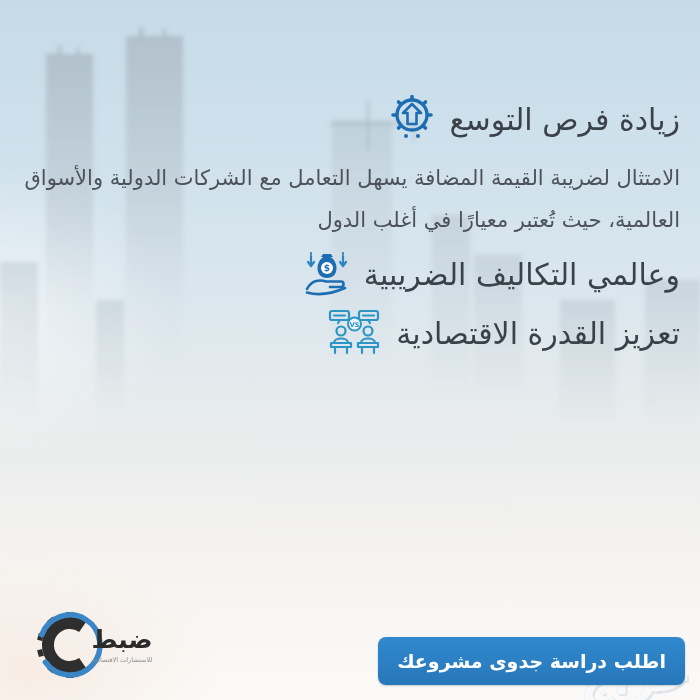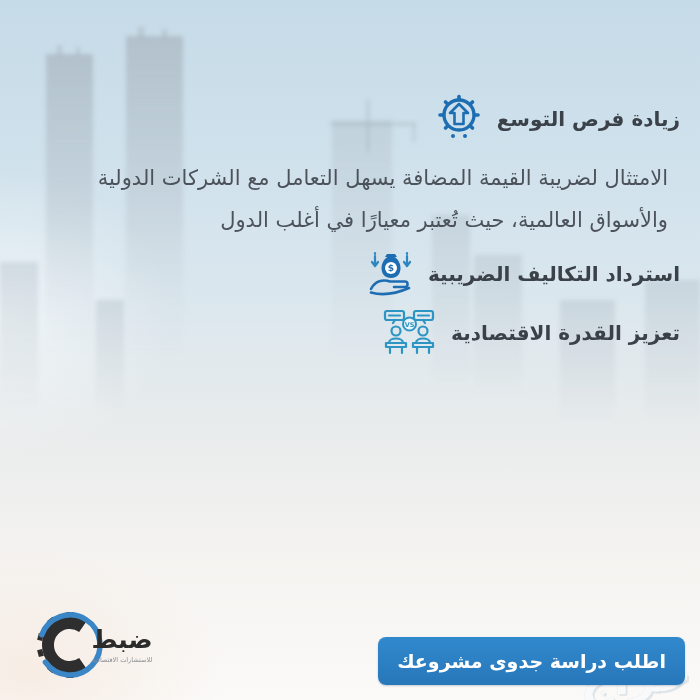--- a/index.html
+++ b/index.html
@@ -13,25 +13,25 @@
       radial-gradient(ellipse 40% 25% at 4% 96%, rgba(244,226,213,0.55), transparent 70%),
       radial-gradient(ellipse 35% 30% at 0% 45%, rgba(255,255,255,0.55), transparent 70%),
       linear-gradient(180deg,#c6dbe8 0%,#cde0eb 18%,#d9e6ee 40%,#e9ecec 62%,#f6f4f1 82%,#fbfaf8 100%);
   }
   .skyline{position:absolute;inset:0;z-index:0;}
   .content{position:absolute;inset:0;z-index:2;padding:0 20px;box-sizing:border-box;}
   .sections{padding-top:93px;}
   .section + .section{margin-top:7px;}
   .section-head{display:flex;align-items:center;gap:12px;justify-content:flex-start;height:52px;}
   .section-title{
-    margin:0;font-size:20px;line-height:1.1;font-weight:bold;color:#3b4149;
+    margin:0;font-size:30px;line-height:1.1;font-weight:normal;color:#3b4149;
   }
   .head-icon{flex:0 0 auto;}
   .section-body{
-    margin:12px 12px 0;font-size:21px;line-height:42px;font-weight:500;color:#4c525a;
+    margin:12px 0 0;font-size:21px;line-height:42px;font-weight:500;color:#4c525a;
     text-align:right;max-width:660px;
   }
   .cta-button{
     position:absolute;z-index:3;right:15px;top:637px;height:48px;
     display:flex;align-items:center;justify-content:center;
     padding:0 19px;border:none;border-radius:8px;cursor:pointer;
     background:linear-gradient(180deg,#3189cd,#2777ba);
     box-shadow:0 1px 2px rgba(30,60,90,0.25);
     color:#ffffff;font-size:19px;font-weight:bold;
     font-family:"DejaVu Sans","Liberation Sans",sans-serif;
@@ -110,21 +110,21 @@
               <circle cx="20" cy="45" r="2" fill="#1d6db3"></circle>
               <circle cx="32" cy="45" r="2" fill="#1d6db3"></circle>
             </svg>
           </span>
         </div>
         <p class="section-body">الامتثال لضريبة القيمة المضافة يسهل التعامل مع الشركات الدولية والأسواق العالمية، حيث تُعتبر معيارًا في أغلب الدول</p>
       </section>
 
       <section class="section">
         <div class="section-head">
-          <h2 class="section-title">استرداد التكاليف الضريبية</h2>
+          <h2 class="section-title">وعالمي التكاليف الضريبية</h2>
           <span class="head-icon">
             <svg width="52" height="52" viewBox="0 0 52 52" fill="none">
               <g stroke="#2e86c1" stroke-width="2.2" stroke-linecap="round">
                 <line x1="11" y1="7" x2="11" y2="8.5" stroke-dasharray="1 3"></line>
                 <line x1="11" y1="10" x2="11" y2="19"></line>
                 <path d="M8 16 L11 20 L14 16" stroke-linejoin="round"></path>
                 <line x1="43" y1="7" x2="43" y2="8.5" stroke-dasharray="1 3"></line>
                 <line x1="43" y1="10" x2="43" y2="19"></line>
                 <path d="M40 16 L43 20 L46 16" stroke-linejoin="round"></path>
               </g>

